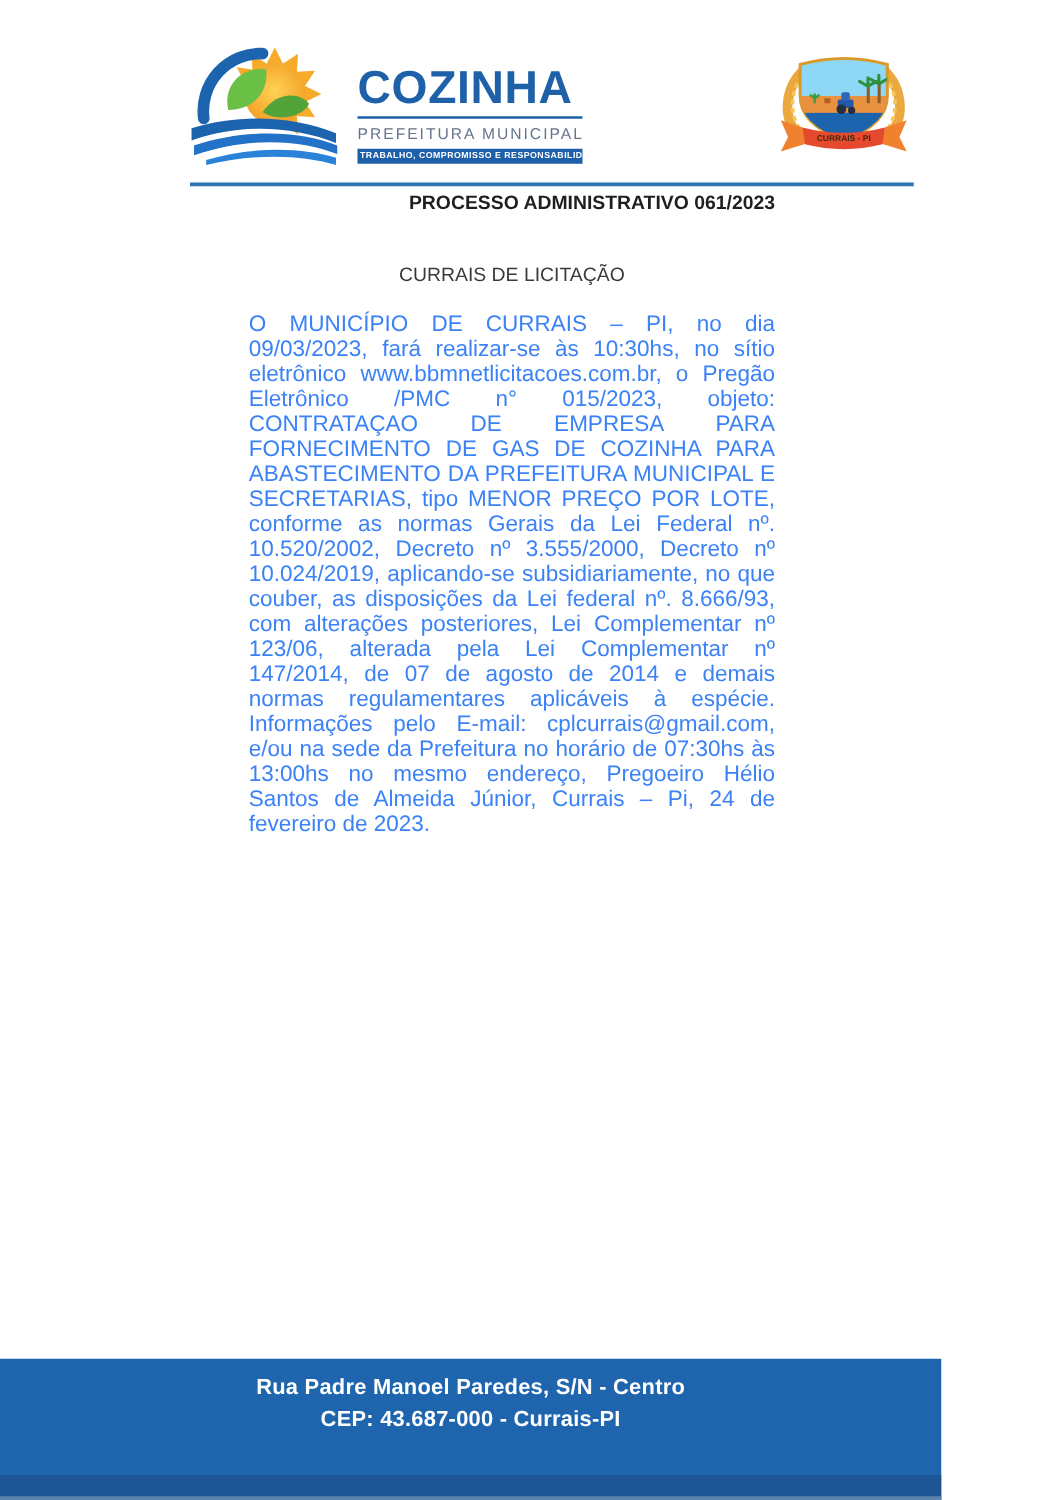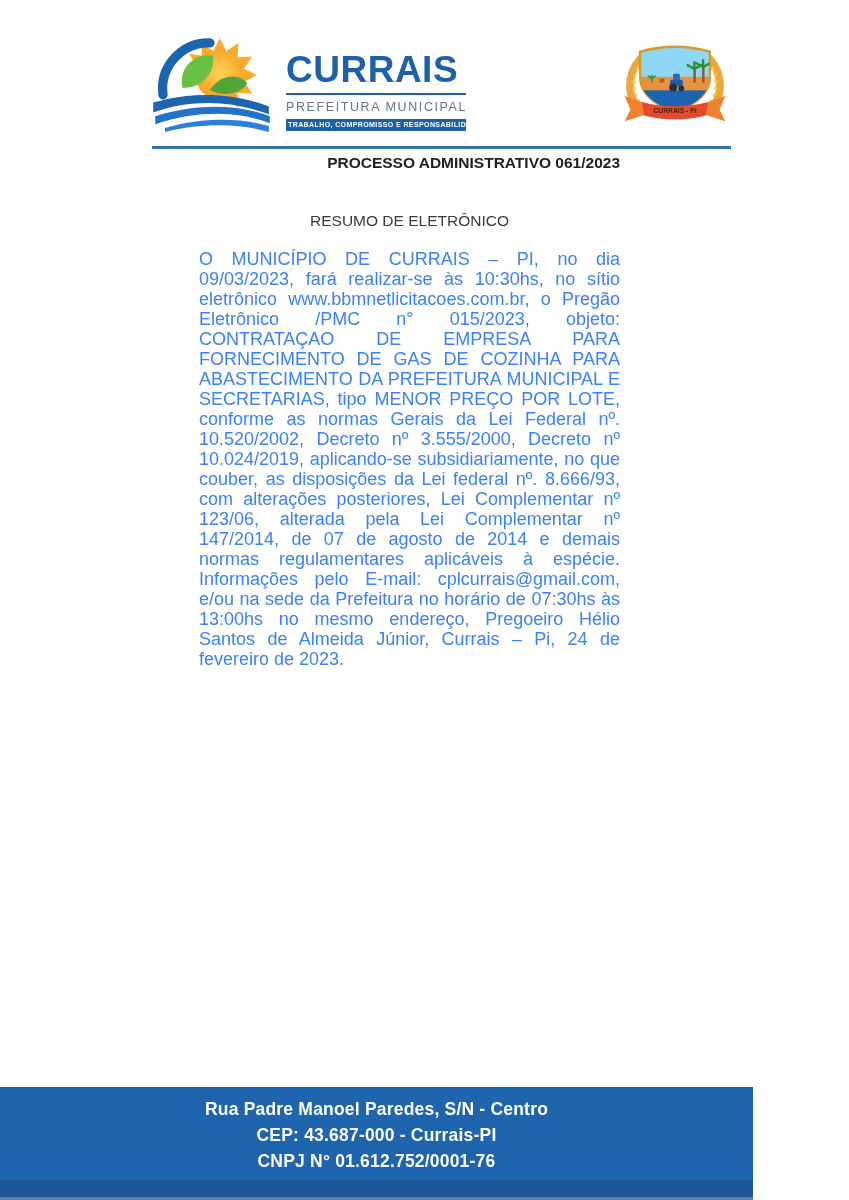--- a/index.html
+++ b/index.html
@@ -105,21 +105,21 @@
       <path d="M 58,7 A 47 47 0 0 0 10,60" fill="none" stroke="#1d64ae" stroke-width="9.5" stroke-linecap="round"></path>
 
       <path d="M 30,53 C 25,31 44,17 61,20 C 63,39 50,53 30,53 Z" fill="#6abf45"></path>
       <path d="M 58,55 C 70,37 89,39 96,48 C 91,59 70,63 58,55 Z" fill="#52a339"></path>
 
       <path d="M 0,68 C 40,56 82,58 118,72 L 118,80 C 82,66 40,64 0,78 Z" fill="#1d64ae"></path>
       <path d="M 2,82 C 46,68 88,70 119,82 L 119,89 C 88,77 46,75 2,90 Z" fill="#2273c8"></path>
       <path d="M 12,94 C 52,82 92,84 118,92 L 118,98 C 92,90 52,88 12,98 Z" fill="#2b82d9"></path>
     </svg>
     <div class="logo-text">
-      <div class="brand-name">CURRAIS</div>
+      <div class="brand-name">COZINHA</div>
       <div class="brand-rule"></div>
       <div class="brand-subtitle">PREFEITURA MUNICIPAL</div>
       <div class="brand-tagline">TRABALHO, COMPROMISSO E RESPONSABILIDADE</div>
     </div>
   </div>
 
   <svg class="crest" viewBox="0 0 120 95" aria-hidden="true">
     <defs>
       <clipPath id="shieldClip">
         <path d="M 24,14 Q 60,4 96,14 L 96,40 Q 96,64 60,76 Q 24,64 24,40 Z"></path>
@@ -154,25 +154,24 @@
     <path d="M 94,66 L 112,60 L 106,74 L 112,86 L 90,79 Z" fill="#f0822f"></path>
     <path d="M 26,66 Q 60,75 94,66 L 92,80 Q 60,88 28,80 Z" fill="#e64a2e"></path>
     <text x="60" y="77.5" font-size="7" font-weight="bold" fill="#45280f" text-anchor="middle">CURRAIS - PI</text>
   </svg>
 
   <div class="header-rule"></div>
 
   <div class="title-block">
     <div>PROCESSO ADMINISTRATIVO 061/2023</div>
   </div>
-  <div class="subtitle-block">RESUMO DE ELETRÔNICO</div>
+  <div class="subtitle-block">CURRAIS DE LICITAÇÃO</div>
 
   <p class="doc-paragraph">O MUNICÍPIO DE CURRAIS – PI, no dia 09/03/2023, fará realizar-se às 10:30hs, no sítio eletrônico www.bbmnetlicitacoes.com.br, o Pregão Eletrônico /PMC n° 015/2023, objeto: CONTRATAÇAO DE EMPRESA PARA FORNECIMENTO DE GAS DE COZINHA PARA ABASTECIMENTO DA PREFEITURA MUNICIPAL E SECRETARIAS, tipo MENOR PREÇO POR LOTE, conforme as normas Gerais da Lei Federal nº. 10.520/2002, Decreto nº 3.555/2000, Decreto nº 10.024/2019, aplicando-se subsidiariamente, no que couber, as disposições da Lei federal nº. 8.666/93, com alterações posteriores, Lei Complementar nº 123/06, alterada pela Lei Complementar nº 147/2014, de 07 de agosto de 2014 e demais normas regulamentares aplicáveis à espécie. Informações pelo E-mail: cplcurrais@gmail.com, e/ou na sede da Prefeitura no horário de 07:30hs às 13:00hs no mesmo endereço, Pregoeiro Hélio Santos de Almeida Júnior, Currais – Pi, 24 de fevereiro de 2023.</p>
 
   <div class="footer">
     <div class="footer-text">
       <div>Rua Padre Manoel Paredes, S/N - Centro</div>
       <div>CEP: 43.687-000 - Currais-PI</div>
-      <div>CNPJ N° 01.612.752/0001-76</div>
     </div>
   </div>
 
 </div>
 
 </body></html>

